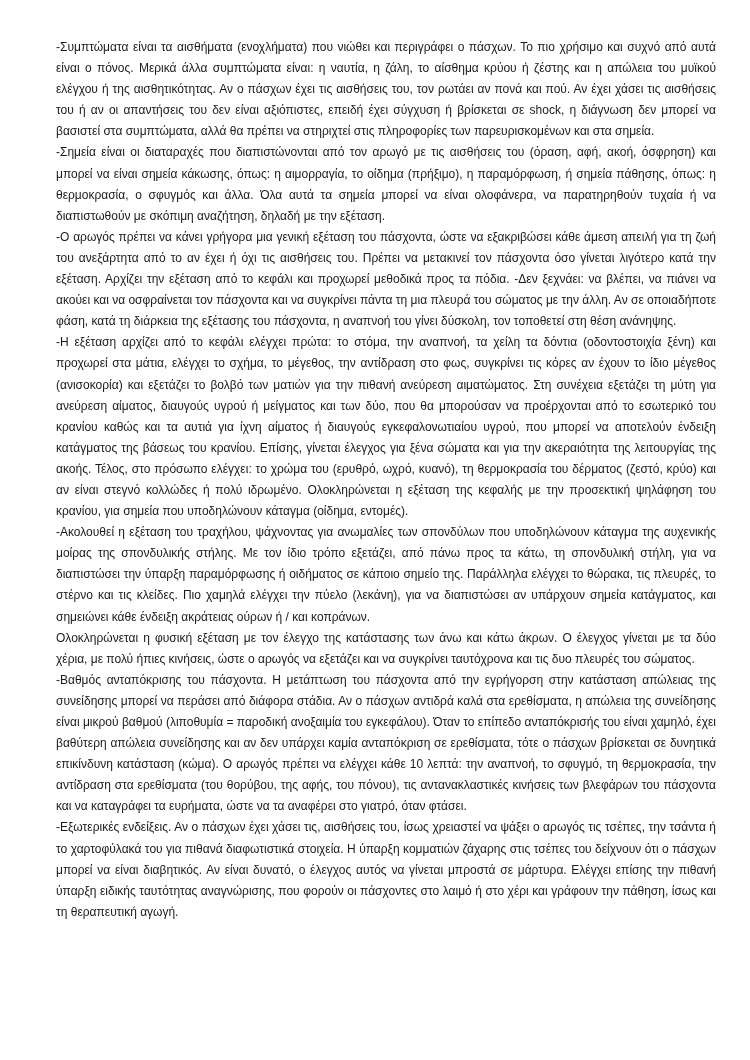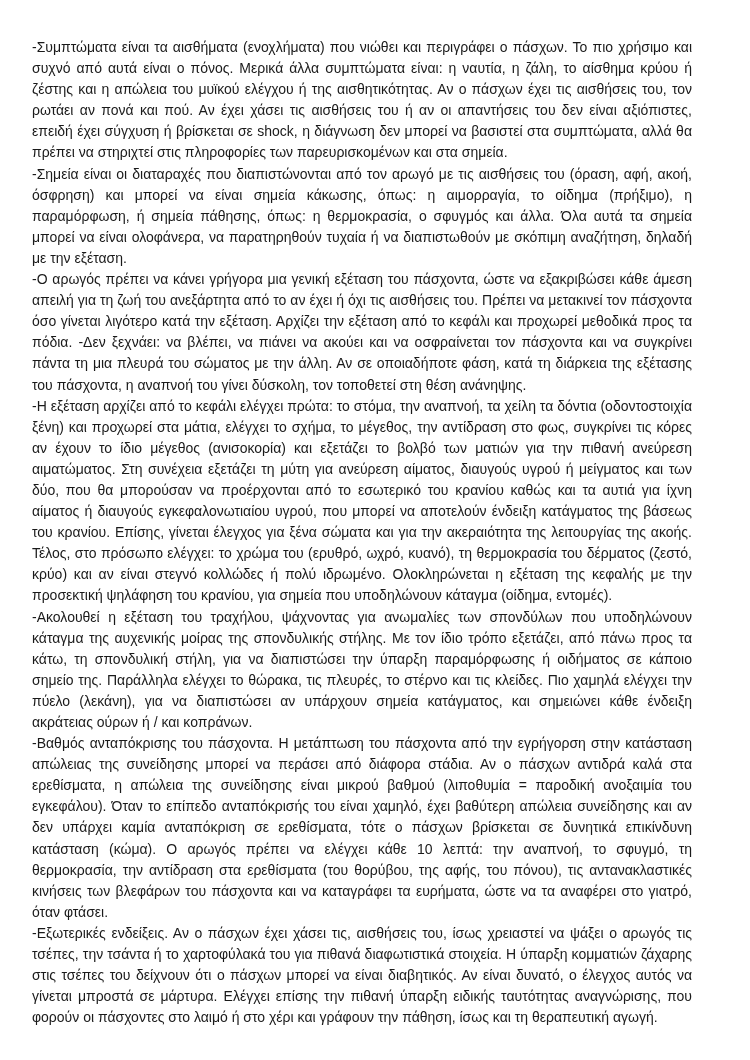--- a/index.html
+++ b/index.html
@@ -8,39 +8,40 @@
       background: #ffffff;
     }
     body {
       width: 750px;
       height: 1060px;
       overflow: hidden;
       position: relative;
     }
     .page {
       position: absolute;
-      left: 32px;
+      left: 56px;
       top: 37px;
       width: 660px;
       font-family: "Liberation Sans", sans-serif;
-      font-size: 14px;
+      font-size: 12px;
       line-height: 21.1px;
       color: #1a1a1a;
     }
     .page p {
       margin: 0;
       padding: 0;
       text-align: justify;
       text-align-last: left;
     }
   </style>
 </head>
 <body>
 
 <div class="page">
   <p>-Συμπτώματα είναι τα αισθήματα (ενοχλήματα) που νιώθει και περιγράφει ο πάσχων. Το πιο χρήσιμο και συχνό από αυτά είναι ο πόνος. Μερικά άλλα συμπτώματα είναι: η ναυτία, η ζάλη, το αίσθημα κρύου ή ζέστης και η απώλεια του μυϊκού ελέγχου ή της αισθητικότητας. Αν ο πάσχων έχει τις αισθήσεις του, τον ρωτάει αν πονά και πού. Αν έχει χάσει τις αισθήσεις του ή αν οι απαντήσεις του δεν είναι αξιόπιστες, επειδή έχει σύγχυση ή βρίσκεται σε shock, η διάγνωση δεν μπορεί να βασιστεί στα συμπτώματα, αλλά θα πρέπει να στηριχτεί στις πληροφορίες των παρευρισκομένων και στα σημεία.</p>
   <p>-Σημεία είναι οι διαταραχές που διαπιστώνονται από τον αρωγό με τις αισθήσεις του (όραση, αφή, ακοή, όσφρηση) και μπορεί να είναι σημεία κάκωσης, όπως: η αιμορραγία, το οίδημα (πρήξιμο), η παραμόρφωση, ή σημεία πάθησης, όπως: η θερμοκρασία, ο σφυγμός και άλλα. Όλα αυτά τα σημεία μπορεί να είναι ολοφάνερα, να παρατηρηθούν τυχαία ή να διαπιστωθούν με σκόπιμη αναζήτηση, δηλαδή με την εξέταση.</p>
   <p>-Ο αρωγός πρέπει να κάνει γρήγορα μια γενική εξέταση του πάσχοντα, ώστε να εξακριβώσει κάθε άμεση απειλή για τη ζωή του ανεξάρτητα από το αν έχει ή όχι τις αισθήσεις του. Πρέπει να μετακινεί τον πάσχοντα όσο γίνεται λιγότερο κατά την εξέταση. Αρχίζει την εξέταση από το κεφάλι και προχωρεί μεθοδικά προς τα πόδια. -Δεν ξεχνάει: να βλέπει, να πιάνει να ακούει και να οσφραίνεται τον πάσχοντα και να συγκρίνει πάντα τη μια πλευρά του σώματος με την άλλη. Αν σε οποιαδήποτε φάση, κατά τη διάρκεια της εξέτασης του πάσχοντα, η αναπνοή του γίνει δύσκολη, τον τοποθετεί στη θέση ανάνηψης.</p>
   <p>-Η εξέταση αρχίζει από το κεφάλι ελέγχει πρώτα: το στόμα, την αναπνοή, τα χείλη τα δόντια (οδοντοστοιχία ξένη) και προχωρεί στα μάτια, ελέγχει το σχήμα, το μέγεθος, την αντίδραση στο φως, συγκρίνει τις κόρες αν έχουν το ίδιο μέγεθος (ανισοκορία) και εξετάζει το βολβό των ματιών για την πιθανή ανεύρεση αιματώματος. Στη συνέχεια εξετάζει τη μύτη για ανεύρεση αίματος, διαυγούς υγρού ή μείγματος και των δύο, που θα μπορούσαν να προέρχονται από το εσωτερικό του κρανίου καθώς και τα αυτιά για ίχνη αίματος ή διαυγούς εγκεφαλονωτιαίου υγρού, που μπορεί να αποτελούν ένδειξη κατάγματος της βάσεως του κρανίου. Επίσης, γίνεται έλεγχος για ξένα σώματα και για την ακεραιότητα της λειτουργίας της ακοής. Τέλος, στο πρόσωπο ελέγχει: το χρώμα του (ερυθρό, ωχρό, κυανό), τη θερμοκρασία του δέρματος (ζεστό, κρύο) και αν είναι στεγνό κολλώδες ή πολύ ιδρωμένο. Ολοκληρώνεται η εξέταση της κεφαλής με την προσεκτική ψηλάφηση του κρανίου, για σημεία που υποδηλώνουν κάταγμα (οίδημα, εντομές).</p>
   <p>-Ακολουθεί η εξέταση του τραχήλου, ψάχνοντας για ανωμαλίες των σπονδύλων που υποδηλώνουν κάταγμα της αυχενικής μοίρας της σπονδυλικής στήλης. Με τον ίδιο τρόπο εξετάζει, από πάνω προς τα κάτω, τη σπονδυλική στήλη, για να διαπιστώσει την ύπαρξη παραμόρφωσης ή οιδήματος σε κάποιο σημείο της. Παράλληλα ελέγχει το θώρακα, τις πλευρές, το στέρνο και τις κλείδες. Πιο χαμηλά ελέγχει την πύελο (λεκάνη), για να διαπιστώσει αν υπάρχουν σημεία κατάγματος, και σημειώνει κάθε ένδειξη ακράτειας ούρων ή / και κοπράνων.</p>
+  <p>Ολοκληρώνεται η φυσική εξέταση με τον έλεγχο της κατάστασης των άνω και κάτω άκρων. Ο έλεγχος γίνεται με τα δύο χέρια, με πολύ ήπιες κινήσεις, ώστε ο αρωγός να εξετάζει και να συγκρίνει ταυτόχρονα και τις δυο πλευρές του σώματος.</p>
   <p>-Βαθμός ανταπόκρισης του πάσχοντα. Η μετάπτωση του πάσχοντα από την εγρήγορση στην κατάσταση απώλειας της συνείδησης μπορεί να περάσει από διάφορα στάδια. Αν ο πάσχων αντιδρά καλά στα ερεθίσματα, η απώλεια της συνείδησης είναι μικρού βαθμού (λιποθυμία = παροδική ανοξαιμία του εγκεφάλου). Όταν το επίπεδο ανταπόκρισής του είναι χαμηλό, έχει βαθύτερη απώλεια συνείδησης και αν δεν υπάρχει καμία ανταπόκριση σε ερεθίσματα, τότε ο πάσχων βρίσκεται σε δυνητικά επικίνδυνη κατάσταση (κώμα). Ο αρωγός πρέπει να ελέγχει κάθε 10 λεπτά: την αναπνοή, το σφυγμό, τη θερμοκρασία, την αντίδραση στα ερεθίσματα (του θορύβου, της αφής, του πόνου), τις αντανακλαστικές κινήσεις των βλεφάρων του πάσχοντα και να καταγράφει τα ευρήματα, ώστε να τα αναφέρει στο γιατρό, όταν φτάσει.</p>
   <p>-Εξωτερικές ενδείξεις. Αν ο πάσχων έχει χάσει τις, αισθήσεις του, ίσως χρειαστεί να ψάξει ο αρωγός τις τσέπες, την τσάντα ή το χαρτοφύλακά του για πιθανά διαφωτιστικά στοιχεία. Η ύπαρξη κομματιών ζάχαρης στις τσέπες του δείχνουν ότι ο πάσχων μπορεί να είναι διαβητικός. Αν είναι δυνατό, ο έλεγχος αυτός να γίνεται μπροστά σε μάρτυρα. Ελέγχει επίσης την πιθανή ύπαρξη ειδικής ταυτότητας αναγνώρισης, που φορούν οι πάσχοντες στο λαιμό ή στο χέρι και γράφουν την πάθηση, ίσως και τη θεραπευτική αγωγή.</p>
 </div>
 
 </body></html>

